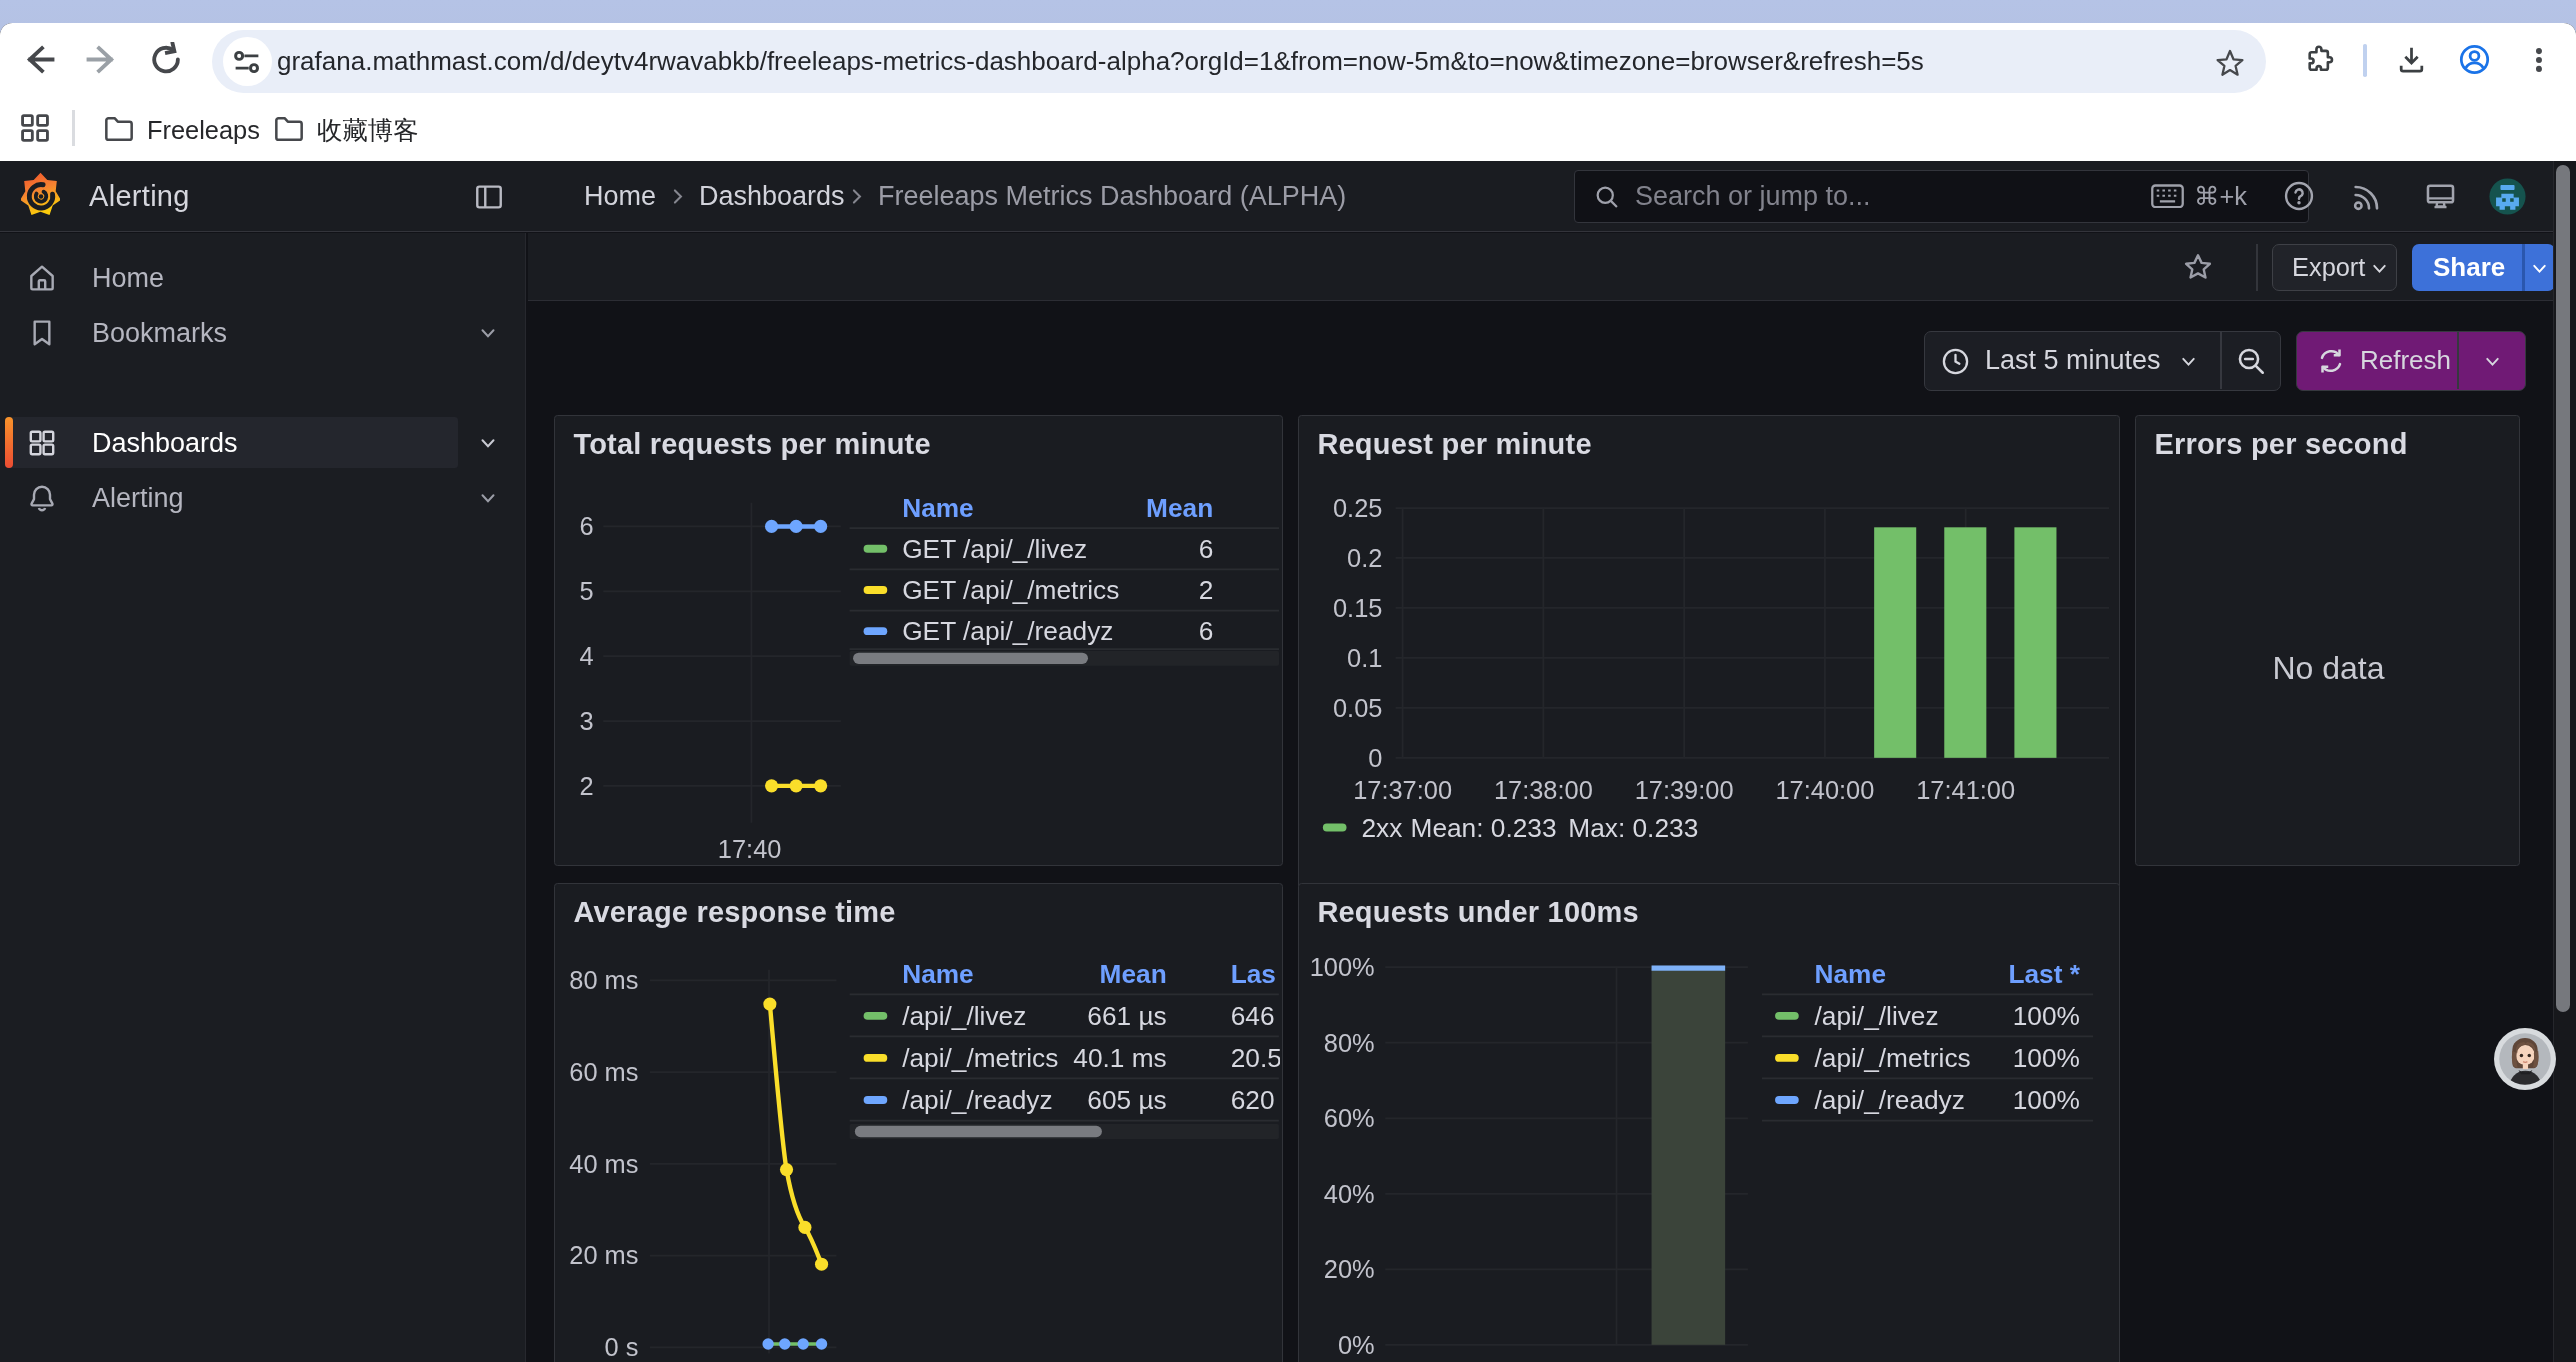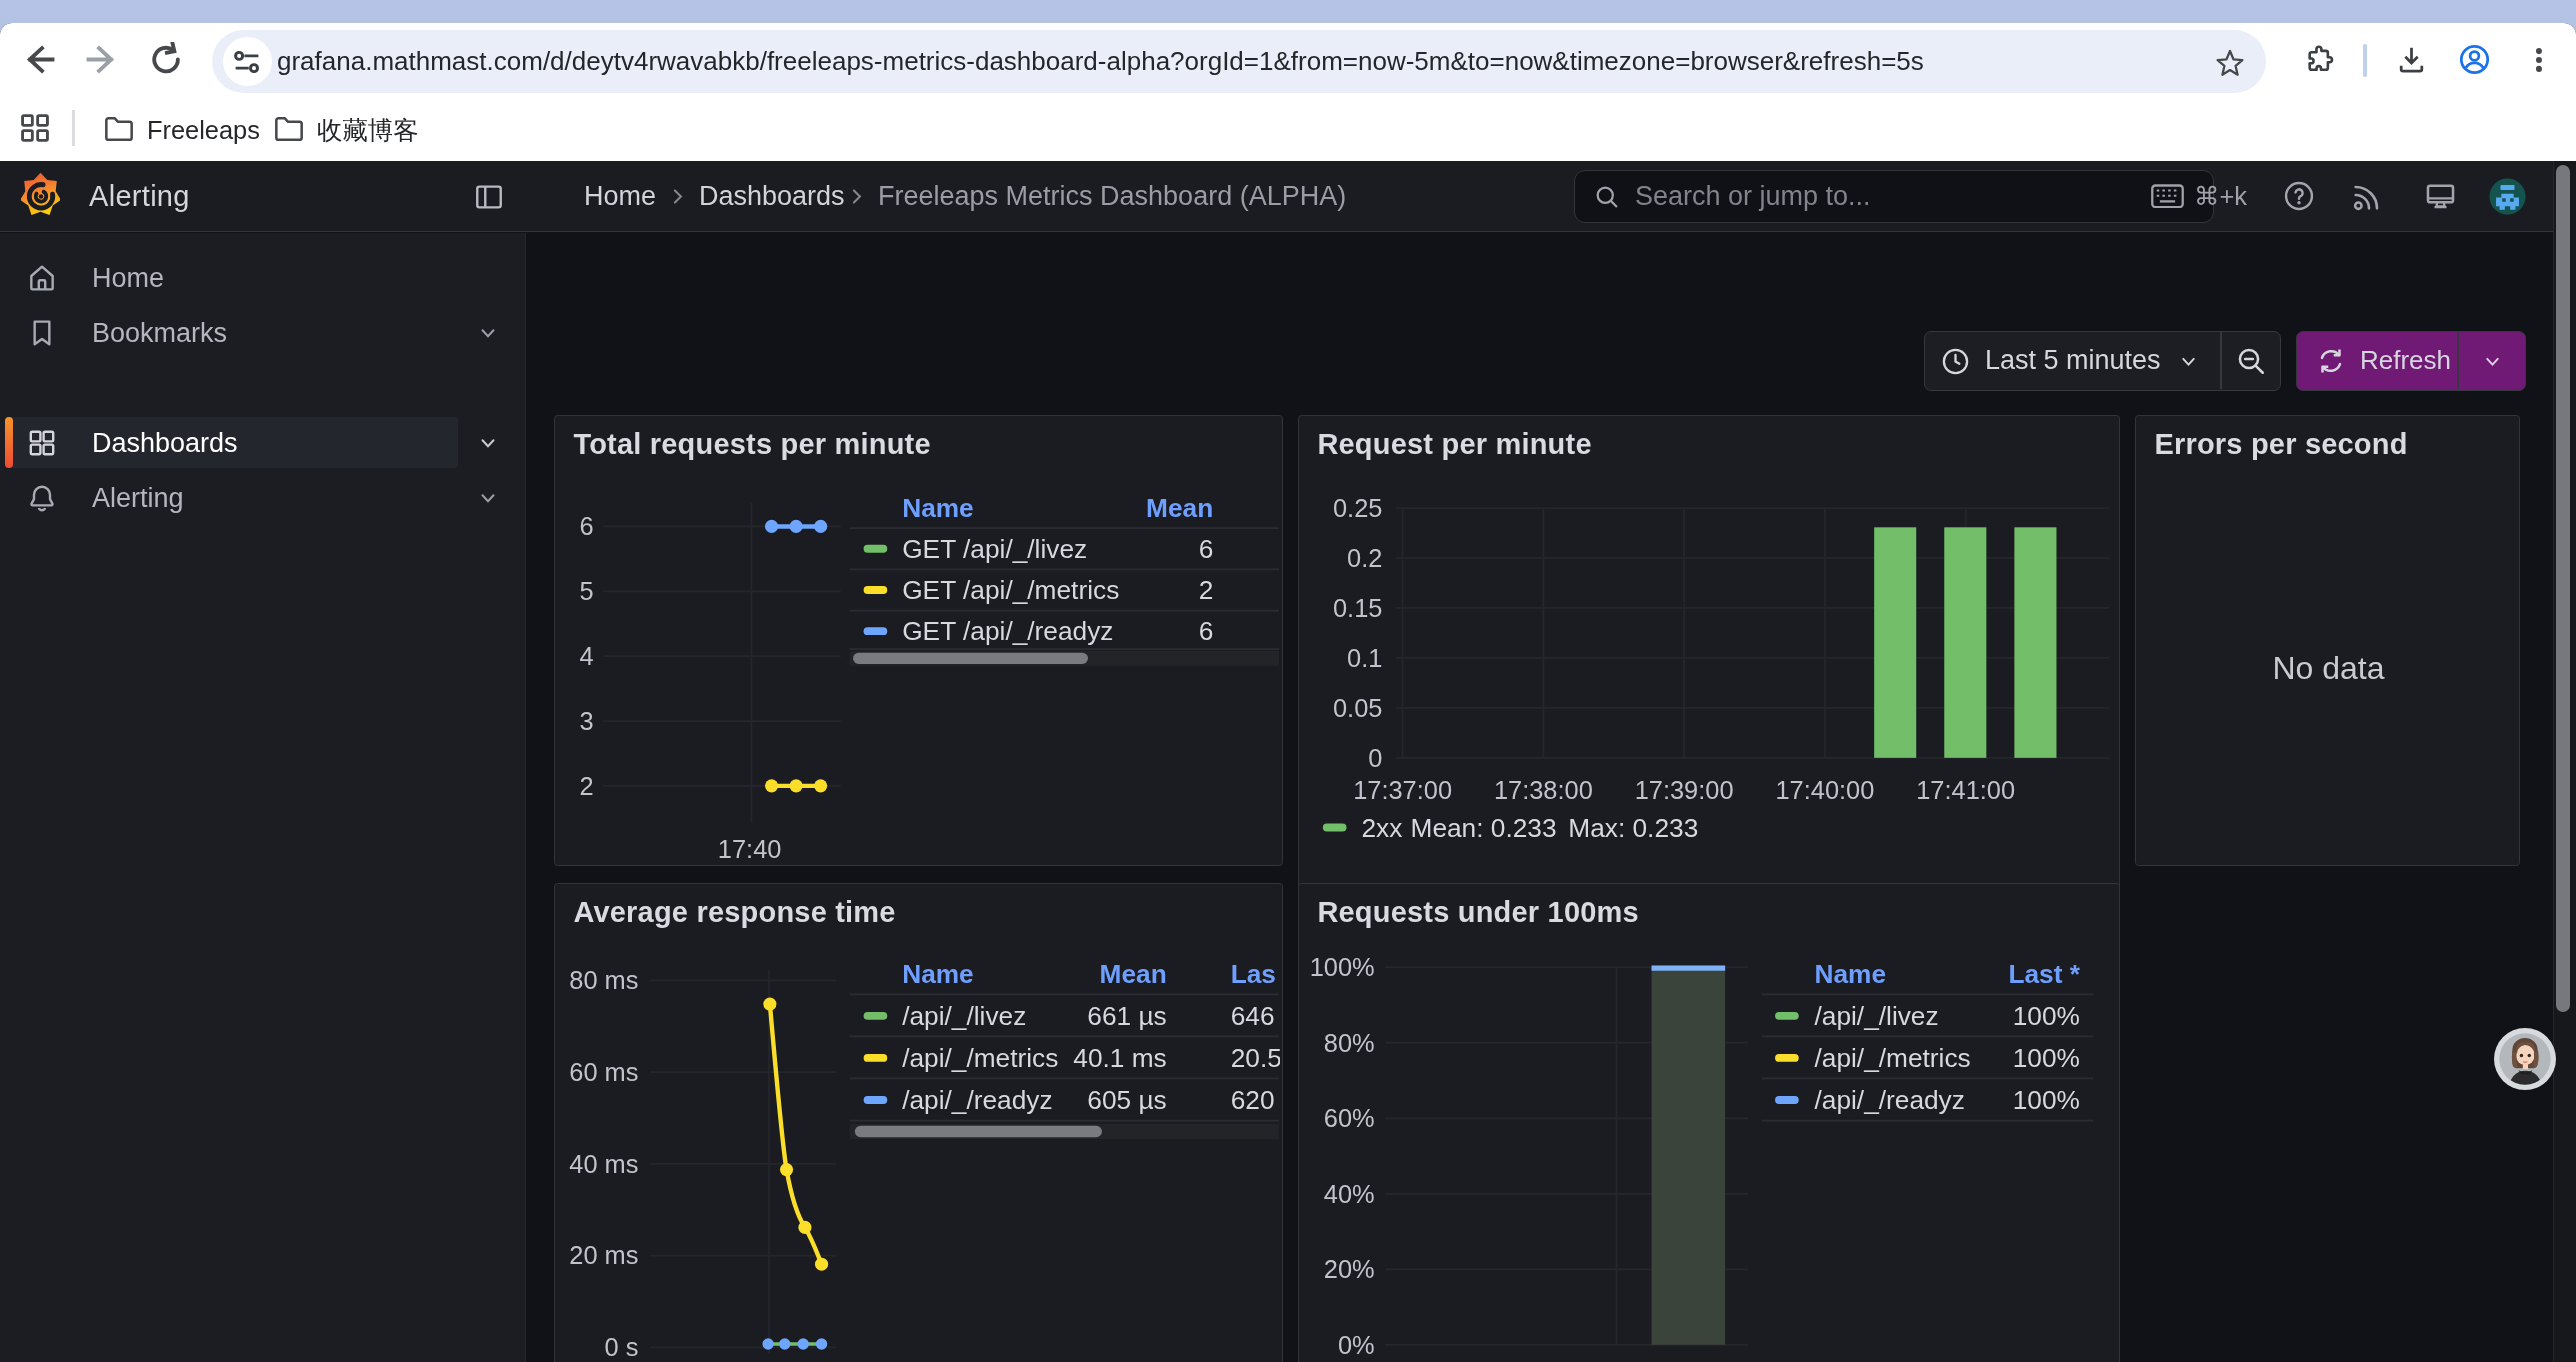--- a/index.html
+++ b/index.html
@@ -133,21 +133,21 @@
     <div class="abs" style="left:584px;top:0;height:71px;line-height:71px;font-size:27px;color:#d2d3db">Home</div>
     <svg class="abs" style="left:668px;top:26px" width="19" height="19" viewBox="0 0 22 22">
       <path d="M8 4 L15 11 L8 18" stroke="#85868f" stroke-width="2.4" fill="none" stroke-linecap="round"></path>
     </svg>
     <div class="abs" style="left:699px;top:0;height:71px;line-height:71px;font-size:27px;color:#d2d3db">Dashboards</div>
     <svg class="abs" style="left:847px;top:26px" width="19" height="19" viewBox="0 0 22 22">
       <path d="M8 4 L15 11 L8 18" stroke="#85868f" stroke-width="2.4" fill="none" stroke-linecap="round"></path>
     </svg>
     <div class="abs" style="left:878px;top:0;height:71px;line-height:71px;font-size:27px;color:#9b9ca6">Freeleaps Metrics Dashboard (ALPHA)</div>
 
-    <div class="abs" style="left:1574px;top:8.8px;width:640px;height:53px;border-radius:11px;background:#101116;border:1.8px solid #33353c">
+    <div class="abs" style="left:1574px;top:8.8px;width:735px;height:53px;border-radius:4px;background:#101116;border:1.8px solid #33353c">
       <svg class="abs" style="left:17.5px;top:12.3px" width="28" height="28" viewBox="0 0 24 24">
         <circle cx="10.5" cy="10.5" r="6.5" stroke="#9fa1ab" stroke-width="1.9" fill="none"></circle>
         <line x1="15.3" y1="15.3" x2="20.5" y2="20.5" stroke="#9fa1ab" stroke-width="1.9"></line>
       </svg>
       <div class="abs" style="left:60px;top:0;height:50px;line-height:50px;font-size:27px;color:#82838d">Search or jump to...</div>
       <svg class="abs" style="left:576px;top:13px" width="33" height="24.6" viewBox="0 0 26 19">
         <rect x="1" y="1" width="24" height="17" rx="2.4" stroke="#9fa1ab" stroke-width="1.8" fill="none"></rect>
         <path d="M4.5 5 h2 M9 5 h2 M13.5 5 h2 M18 5 h2 M4.5 9 h2 M9 9 h2 M13.5 9 h2 M18 9 h2 M7 13.5 h12" stroke="#9fa1ab" stroke-width="1.6"></path>
       </svg>
       <div class="abs" style="left:619px;top:0;height:50px;line-height:50px;font-size:25.4px;color:#9fa1ab">⌘+k</div>
@@ -217,20 +217,42 @@
     </div>
 
     <div class="menuitem" style="top:239px">
       <svg class="abs" style="left:26px;top:9.6px" width="32" height="32" viewBox="0 0 24 24">
         <path d="M12 3.6 a6 6 0 0 1 6 6 v3.2 l1.8 3.4 a0.9 0.9 0 0 1 -0.8 1.3 H5 a0.9 0.9 0 0 1 -0.8 -1.3 L6 12.8 V9.6 a6 6 0 0 1 6 -6 Z" stroke="#a8aab4" stroke-width="1.8" fill="none" stroke-linejoin="round"></path>
         <path d="M9.7 19.5 a2.4 2.4 0 0 0 4.6 0" stroke="#a8aab4" stroke-width="1.8" fill="none"></path>
       </svg>
       <div class="mtext">Alerting</div>
       <svg class="abs" style="left:477px;top:15px" width="22" height="22" viewBox="0 0 24 24">
         <path d="M6 9 L12 15.5 L18 9" stroke="#9b9da7" stroke-width="2.2" fill="none" stroke-linecap="round"></path>
+      </svg>
+    </div>
+  </div>
+  <div id="gtoolbar">
+
+    <svg class="abs" style="left:1654px;top:17.5px" width="32" height="32" viewBox="0 0 24 24">
+      <path d="M12 3.2 L14.7 8.9 L20.9 9.6 L16.3 13.8 L17.6 19.9 L12 16.8 L6.4 19.9 L7.7 13.8 L3.1 9.6 L9.3 8.9 Z" stroke="#9b9da7" stroke-width="1.8" fill="none" stroke-linejoin="round"></path>
+    </svg>
+    <div class="abs" style="left:1728px;top:10.5px;width:1.8px;height:47px;background:#33353b"></div>
+
+    <div class="abs" style="left:1744px;top:10.5px;width:125px;height:47px;border-radius:7px;background:#212329;border:1.8px solid #3e4046">
+      <div class="abs" style="left:19px;top:0;height:44px;line-height:44px;font-size:25.4px;color:#d6d7de">Export</div>
+      <svg class="abs" style="left:96px;top:13px" width="21" height="21" viewBox="0 0 24 24">
+        <path d="M6 9 L12 15.5 L18 9" stroke="#d6d7de" stroke-width="2.2" fill="none" stroke-linecap="round"></path>
+      </svg>
+    </div>
+
+    <div class="abs" style="left:1884px;top:10.5px;width:143px;height:47px;border-radius:7px;background:#3d71d9;overflow:hidden">
+      <div class="abs" style="left:21px;top:0;height:47px;line-height:47px;font-size:26px;font-weight:700;color:#ffffff">Share</div>
+      <div class="abs" style="left:110px;top:0;width:2.6px;height:47px;background:#2a57ae"></div>
+      <svg class="abs" style="left:117px;top:14px" width="21" height="21" viewBox="0 0 24 24">
+        <path d="M6 9 L12 15.5 L18 9" stroke="#ffffff" stroke-width="2.2" fill="none" stroke-linecap="round"></path>
       </svg>
     </div>
   </div>
   <div id="gcanvas">
 
     <div class="abs" style="left:1396px;top:27px;width:357px;height:60px;border-radius:7px;background:#1c1e24;border:1.8px solid #36383f">
       <svg class="abs" style="left:16px;top:15px" width="29" height="29" viewBox="0 0 24 24">
         <circle cx="12" cy="12" r="9.6" stroke="#d6d7de" stroke-width="1.9" fill="none"></circle>
         <path d="M12 6.5 V12 L15.2 13.8" stroke="#d6d7de" stroke-width="1.9" fill="none" stroke-linecap="round"></path>
       </svg>

